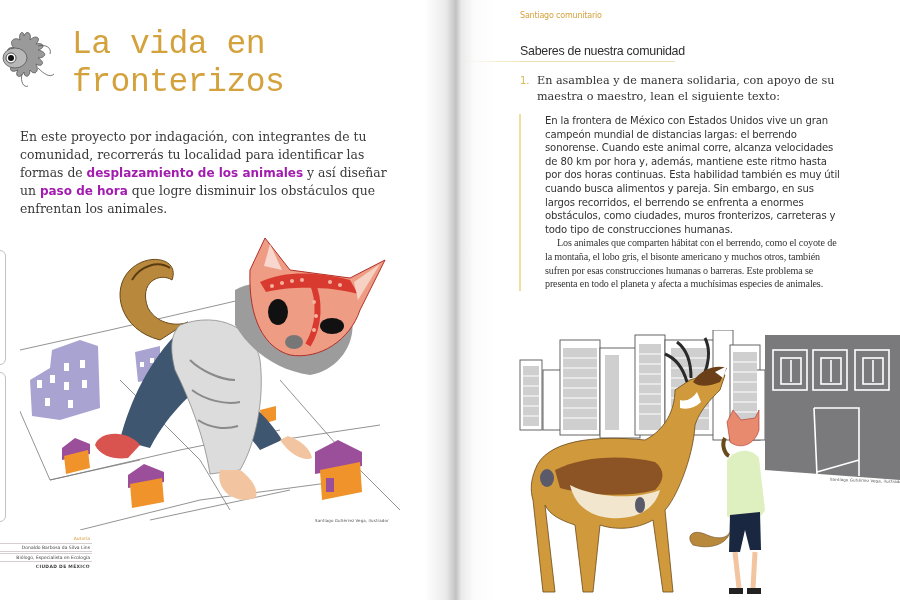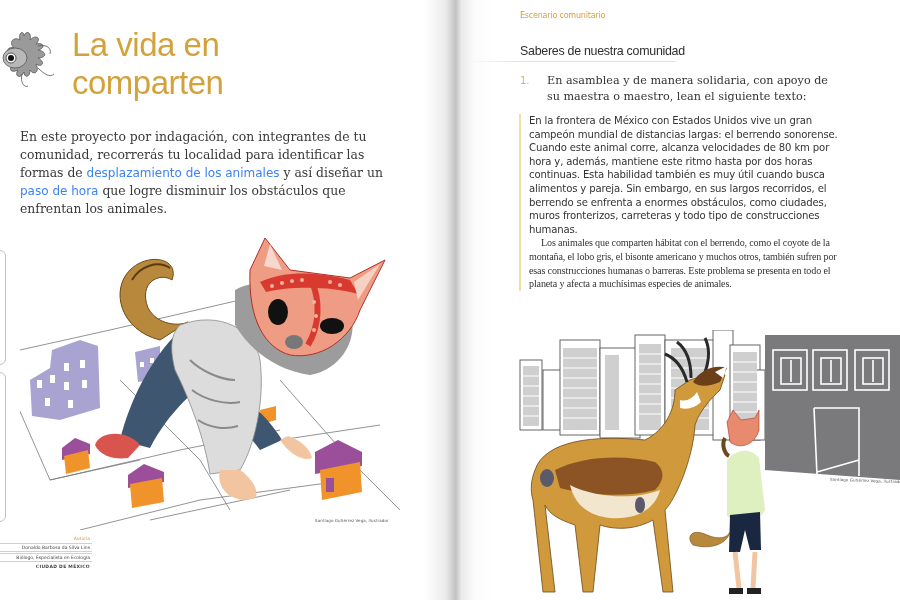--- a/index.html
+++ b/index.html
@@ -20,28 +20,28 @@
       rgba(225,225,225,0.7) 52%,
       rgba(245,245,245,0.4) 70%,
       rgba(255,255,255,0) 100%);
     pointer-events: none;
   }
 
   
   .title-icon { position: absolute; left: 0; top: 28px; width: 58px; height: 66px; }
   .title {
     position: absolute; left: 72px; top: 26px;
-    font-family: Liberation Sans, sans-serif; font-weight: 300;
+    font-family: Liberation Mono, monospace; font-weight: 300;
     font-size: 33px; line-height: 38px; color: #d4a23c; letter-spacing: -0.5px;
   }
   .intro {
     position: absolute; left: 20px; top: 128px; width: 380px;
     font-family: "DejaVu Serif", serif; font-size: 12.4px; line-height: 18px; color: #3a3a3a;
   }
-  .intro .hl { color: #3b82f6; font-weight: normal; font-family: "DejaVu Sans", sans-serif; font-size: 12px; }
+  .intro .hl { color: #a21caf; font-weight: bold; font-family: "DejaVu Sans", sans-serif; font-size: 12px; }
 
   .side-tab { position: absolute; left: -10px; width: 16px; border: 1px solid #c8bfc0; border-radius: 6px; background: #fff; }
   .side-tab-1 { top: 250px; height: 115px; }
   .side-tab-2 { top: 372px; height: 150px; }
 
   .illus-left { position: absolute; left: 20px; top: 230px; width: 400px; height: 300px; }
 
   .caption-small {
     position: absolute; font-family: "DejaVu Sans", sans-serif; font-size: 4px; color: #555;
     letter-spacing: 0.1px; white-space: nowrap;
@@ -63,25 +63,25 @@
     position: absolute; left: 80px; top: 43px;
     font-family: "Liberation Sans", sans-serif; font-size: 13.5px; color: #2e2e2e; letter-spacing: -0.3px;
     transform: scaleX(0.92); transform-origin: left;
   }
   .heading-rule {
     position: absolute; left: 20px; top: 61px; width: 215px; height: 1px;
     background: linear-gradient(to right, rgba(240,225,170,0) 0%, #efe2b0 30%, #efe2b0 100%);
   }
   .step { position: absolute; left: 80px; top: 73px; width: 320px; font-family: "DejaVu Serif", serif; font-size: 11.2px; line-height: 16px; color: #333; }
   .step .num { position: absolute; left: 0; top: 0; color: #d9b85a; font-family: "DejaVu Sans", sans-serif; font-size: 10px; }
-  .step .txt { margin-left: 27px; display: block; }
+  .step .txt { margin-left: 17px; display: block; }
 
   .reading {
     position: absolute; left: 79px; top: 114px; width: 322px;
-    border-left: 2px solid #f1dfa0; padding-left: 8px;
+    border-left: 2px solid #f1dfa0; padding-left: 24px;
     font-family: "DejaVu Sans", sans-serif; font-size: 10.1px; line-height: 13.6px; color: #333;
     letter-spacing: -0.15px;
   }
   .reading p { margin: 0; }
   .reading p.indent { text-indent: 12px; font-family: Liberation Serif, serif; }
 
   .illus-right { position: absolute; left: 75px; top: 330px; width: 385px; height: 270px; }
 </style>
 </head>
 <body>
@@ -95,21 +95,21 @@
       <path d="M38 40 C44 46 50 50 54 46" fill="none"></path>
       <path d="M22 46 C20 54 24 60 28 58" fill="none"></path>
     </g>
     <ellipse cx="15" cy="30" rx="12" ry="10" fill="#b8b8b8" stroke="#555" stroke-width="0.8"></ellipse>
     <circle cx="11" cy="30" r="5" fill="#fff" stroke="#333" stroke-width="0.8"></circle>
     <circle cx="11" cy="30" r="3" fill="#111"></circle>
   </svg>
 
   <div class="title">
     <div>La vida en</div>
-    <div>comparten</div>
+    <div>fronterizos</div>
   </div>
 
   <div class="intro"><span>En este proyecto por indagación, con integrantes de tu comunidad, recorrerás tu localidad para identificar las formas de </span><span class="hl">desplazamiento de los animales</span><span> y así diseñar un </span><span class="hl">paso de hora</span><span> que logre disminuir los obstáculos que enfrentan los animales.</span></div>
 
   <div class="side-tab side-tab-1"></div>
   <div class="side-tab side-tab-2"></div>
 
   <svg class="illus-left" viewBox="0 0 400 300">
 
     <g stroke="#777" stroke-width="0.8" fill="none">
@@ -192,21 +192,21 @@
 
   <div class="author-block">
     <div class="lbl">Autoría</div>
     <div class="row">Donaldo Barbosa da Silva Lins</div>
     <div class="row">Biólogo, Especialista en Ecología</div>
     <div class="row last">CIUDAD DE MÉXICO</div>
   </div>
 </div>
 
 <div class="page page-right">
-  <div class="section-label">Escenario comunitario</div>
+  <div class="section-label">Santiago comunitario</div>
   <div class="section-heading">Saberes de nuestra comunidad</div>
   <div class="heading-rule"></div>
 
   <div class="step">
     <span class="num">1.</span>
     <span class="txt">En asamblea y de manera solidaria, con apoyo de su maestra o maestro, lean el siguiente texto:</span>
   </div>
 
   <div class="reading">
     <p>En la frontera de México con Estados Unidos vive un gran campeón mundial de distancias largas: el berrendo sonorense. Cuando este animal corre, alcanza velocidades de 80 km por hora y, además, mantiene este ritmo hasta por dos horas continuas. Esta habilidad también es muy útil cuando busca alimentos y pareja. Sin embargo, en sus largos recorridos, el berrendo se enfrenta a enormes obstáculos, como ciudades, muros fronterizos, carreteras y todo tipo de construcciones humanas.</p>

